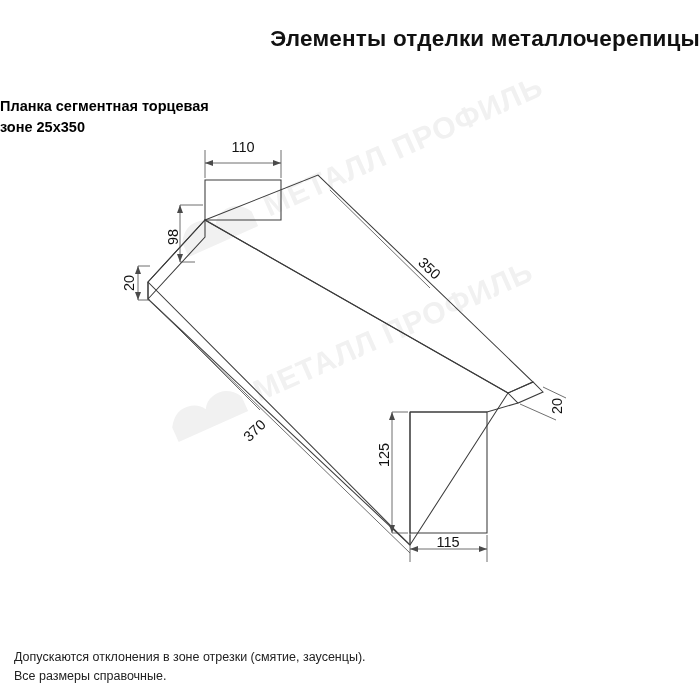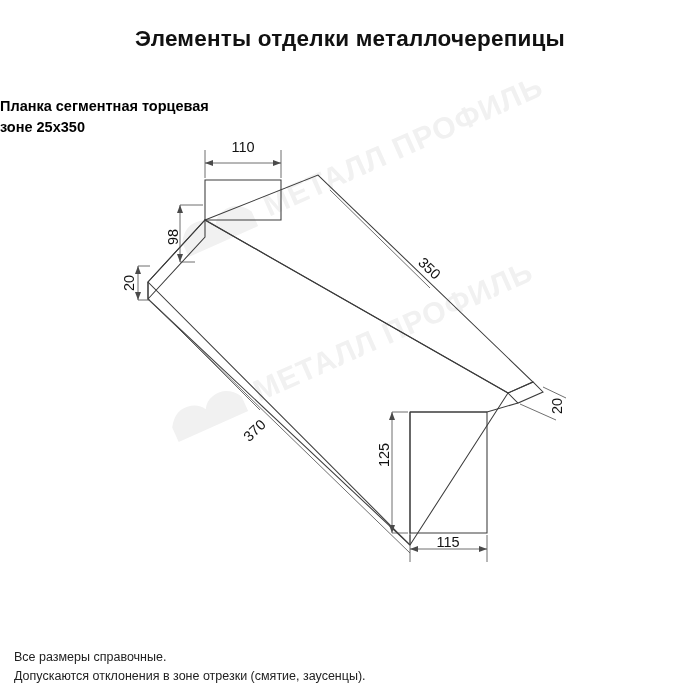--- a/index.html
+++ b/index.html
@@ -18,21 +18,21 @@
   .page {
     position: relative;
     width: 700px;
     height: 700px;
   }
   .title {
     position: absolute;
     top: 26px;
     left: 0;
     width: 700px;
-    text-align: center;
+    text-align: right;
     font-size: 22.5px;
     font-weight: bold;
     letter-spacing: 0.2px;
     color: #111111;
   }
   .subtitle {
     position: absolute;
     top: 96px;
     left: 0;
     width: 628px;
@@ -157,17 +157,17 @@
       <text x="426" y="272" text-anchor="middle" transform="rotate(43 426 272)">350</text>
       <text x="562" y="406" text-anchor="middle" transform="rotate(-90 562 406)">20</text>
       <text x="258" y="434" text-anchor="middle" transform="rotate(-44 258 434)">370</text>
       <text x="389" y="455" text-anchor="middle" transform="rotate(-90 389 455)">125</text>
       <text x="448" y="547" text-anchor="middle">115</text>
     </g>
 
   </svg>
 
   <div class="footnote">
+    <div>Допускаются отклонения в зоне отрезки (смятие, заусенцы).</div>
     <div>Все размеры справочные.</div>
-    <div>Допускаются отклонения в зоне отрезки (смятие, заусенцы).</div>
   </div>
 
 </div>
 
 </body></html>

